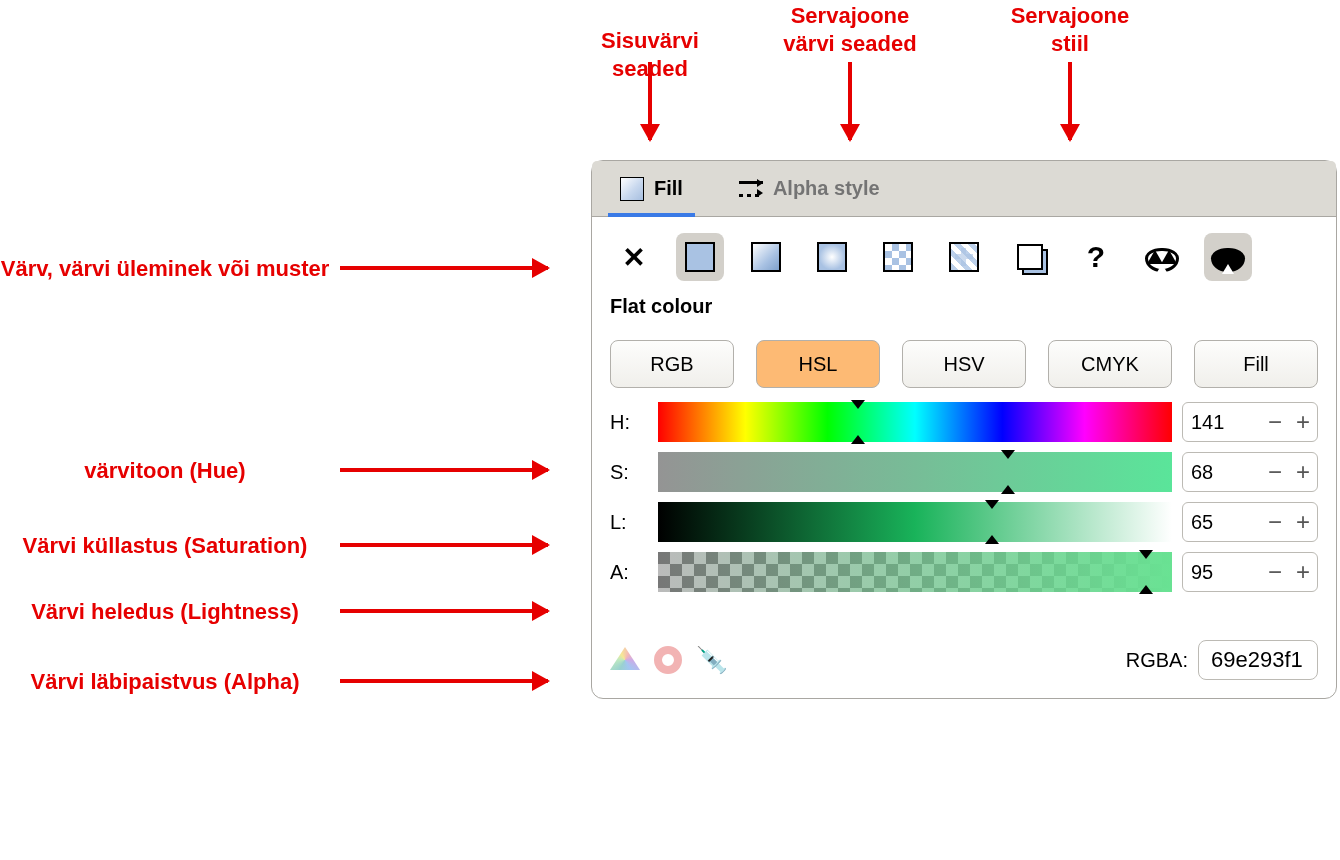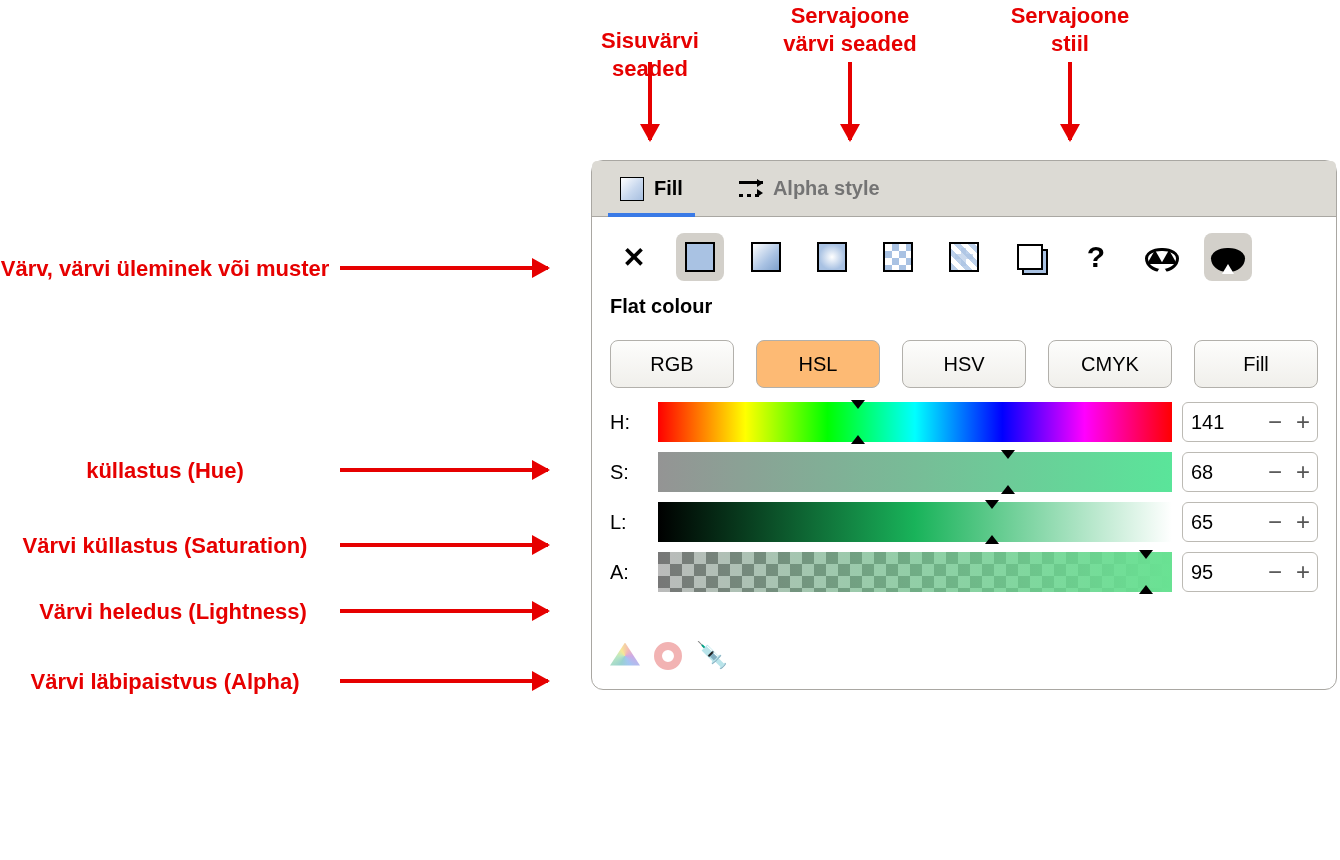--- a/index.html
+++ b/index.html
@@ -323,27 +323,27 @@
 
 <div class="anno" style="left:745px;top:2px;width:210px;">Servajoone<br>värvi seaded</div>
 <div class="arrow vert" style="left:848px;top:62px;height:78px;"></div>
 
 <div class="anno" style="left:970px;top:2px;width:200px;">Servajoone<br>stiil</div>
 <div class="arrow vert" style="left:1068px;top:62px;height:78px;"></div>
 
 <div class="anno left" style="left:0;top:255px;width:330px;">Värv, värvi üleminek või muster</div>
 <div class="arrow horiz" style="left:340px;top:266px;width:208px;"></div>
 
-<div class="anno left" style="left:0;top:457px;width:330px;">küllastus (Hue)</div>
+<div class="anno left" style="left:0;top:457px;width:330px;">värvitoon (Hue)</div>
 <div class="arrow horiz" style="left:340px;top:468px;width:208px;"></div>
 
 <div class="anno left" style="left:0;top:532px;width:330px;">Värvi küllastus (Saturation)</div>
 <div class="arrow horiz" style="left:340px;top:543px;width:208px;"></div>
 
-<div class="anno left" style="left:8px;top:598px;width:330px;">Värvi heledus (Lightness)</div>
+<div class="anno left" style="left:0;top:598px;width:330px;">Värvi heledus (Lightness)</div>
 <div class="arrow horiz" style="left:340px;top:609px;width:208px;"></div>
 
 <div class="anno left" style="left:0;top:668px;width:330px;">Värvi läbipaistvus (Alpha)</div>
 <div class="arrow horiz" style="left:340px;top:679px;width:208px;"></div>
 
 <div class="panel">
 
   <div class="tabbar">
     <div class="tab active">
       <span class="tab-icon fill"></span>
@@ -462,15 +462,19 @@
     </div>
 
   </div>
 
   <div class="footer">
     <div class="footer-left">
       <span class="tri-icon"></span>
       <span class="donut-icon"></span>
       <span class="dropper">💉</span>
     </div>
+    <div class="rgba-wrap">
+      <span class="rgba-label">RGBA:</span>
+      <div class="rgba-box">69e293f1</div>
+    </div>
   </div>
 
 </div>
 
 </body></html>

